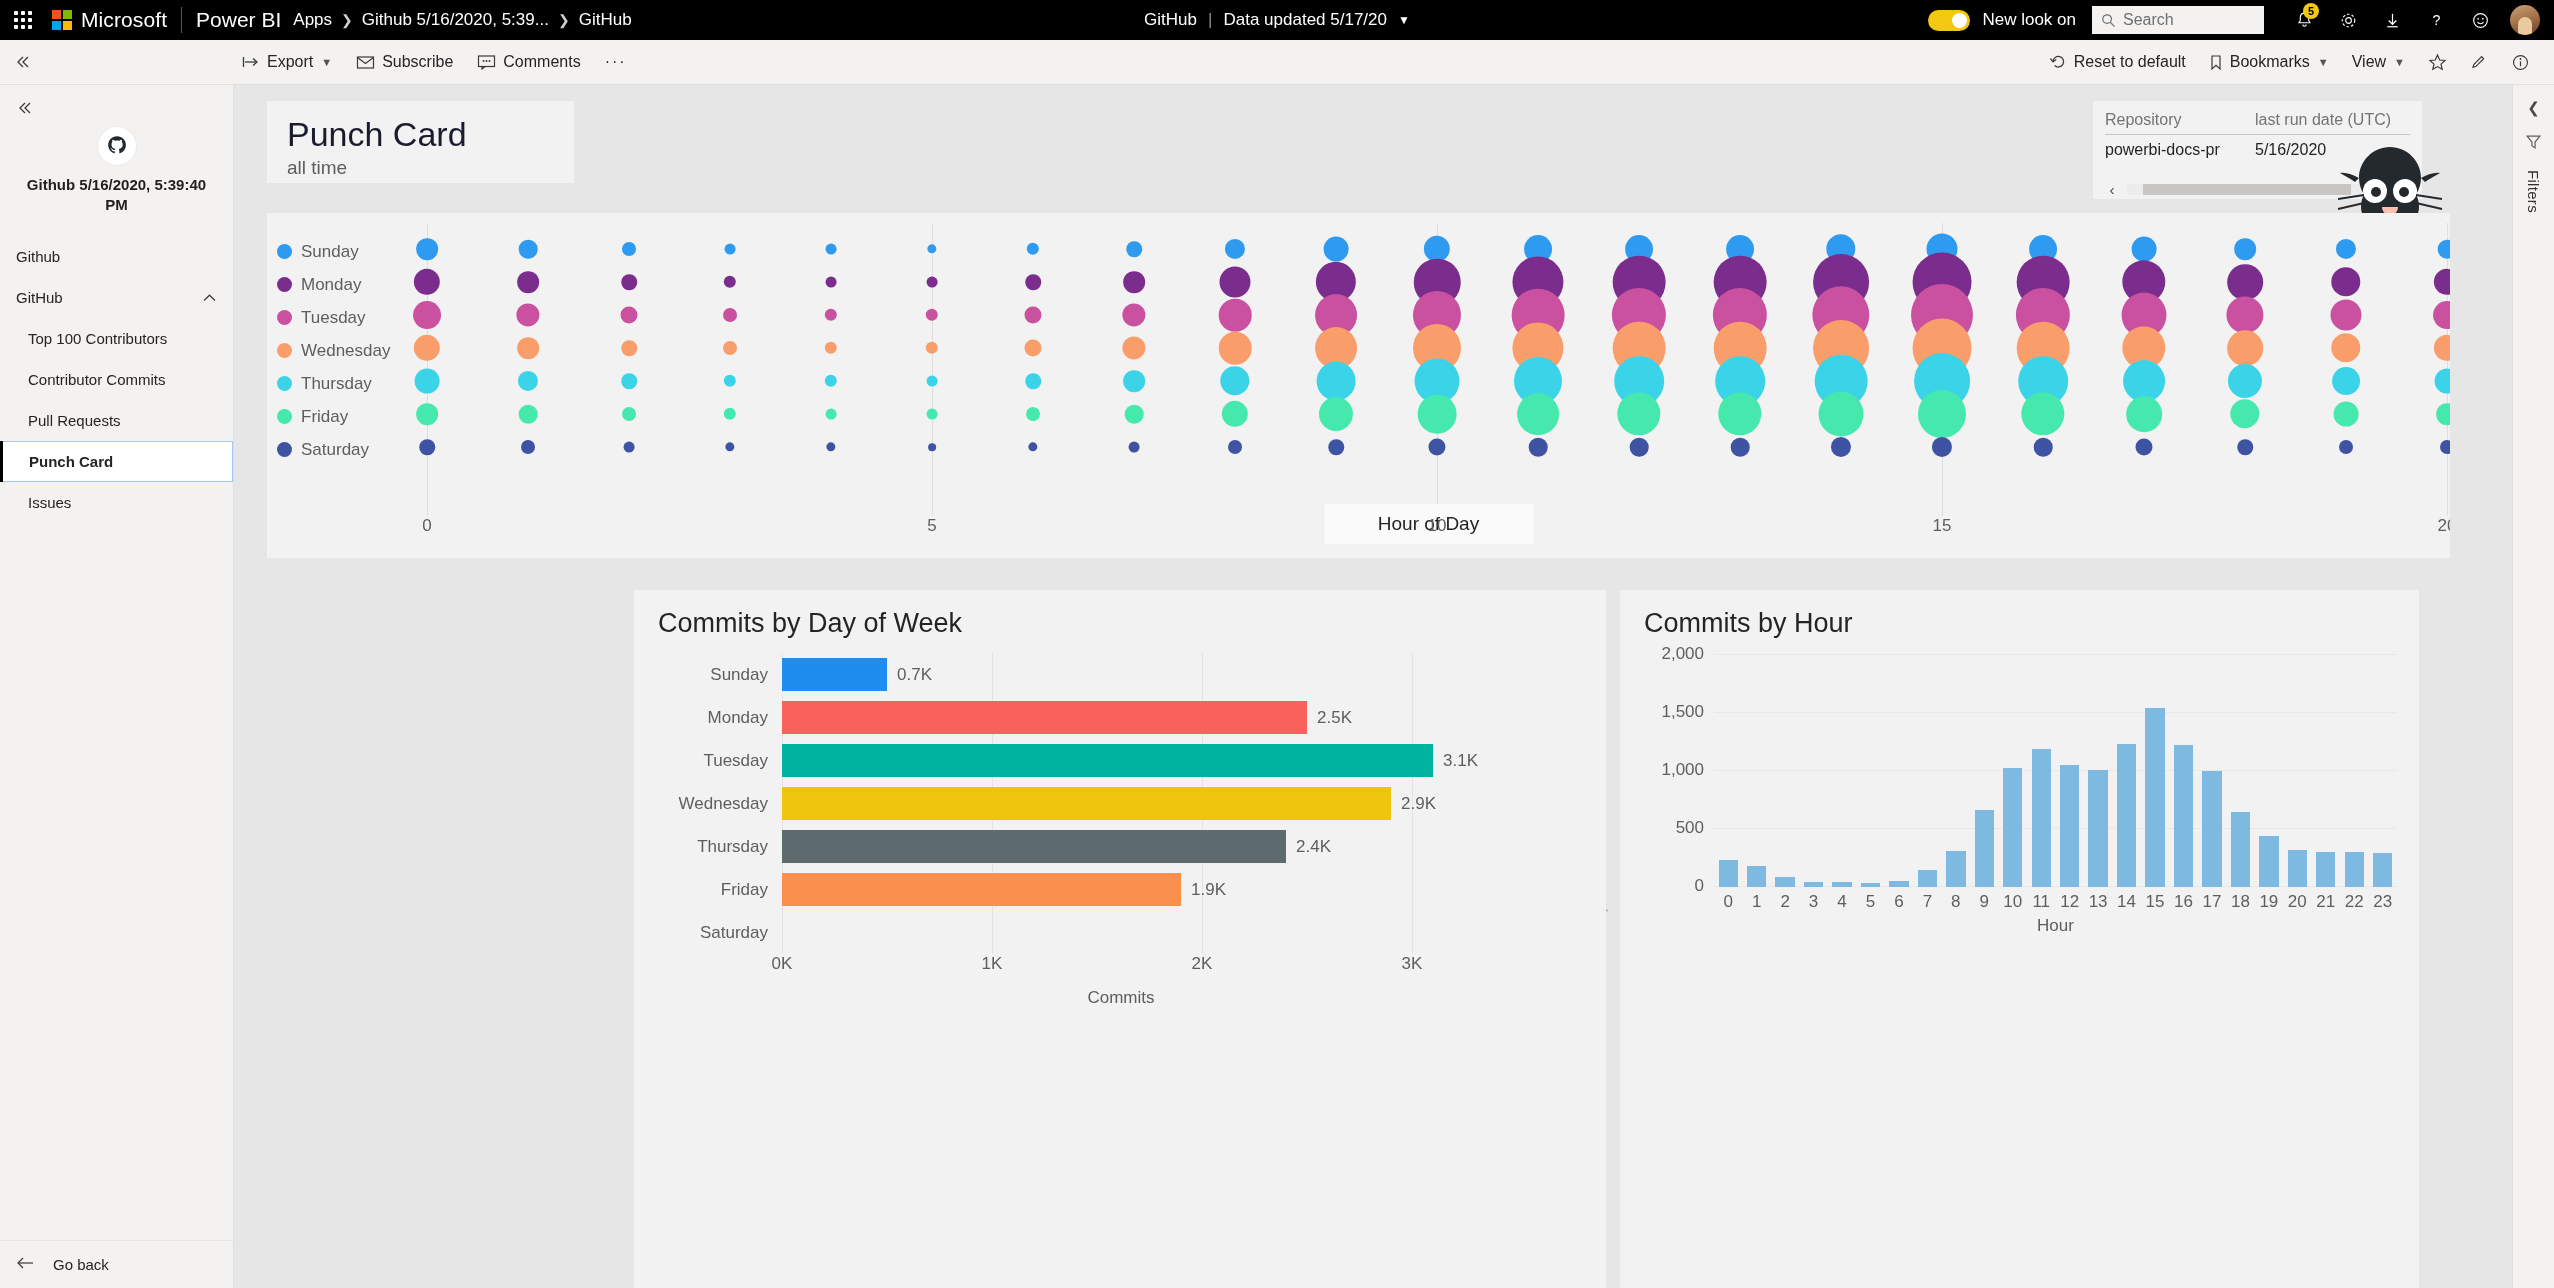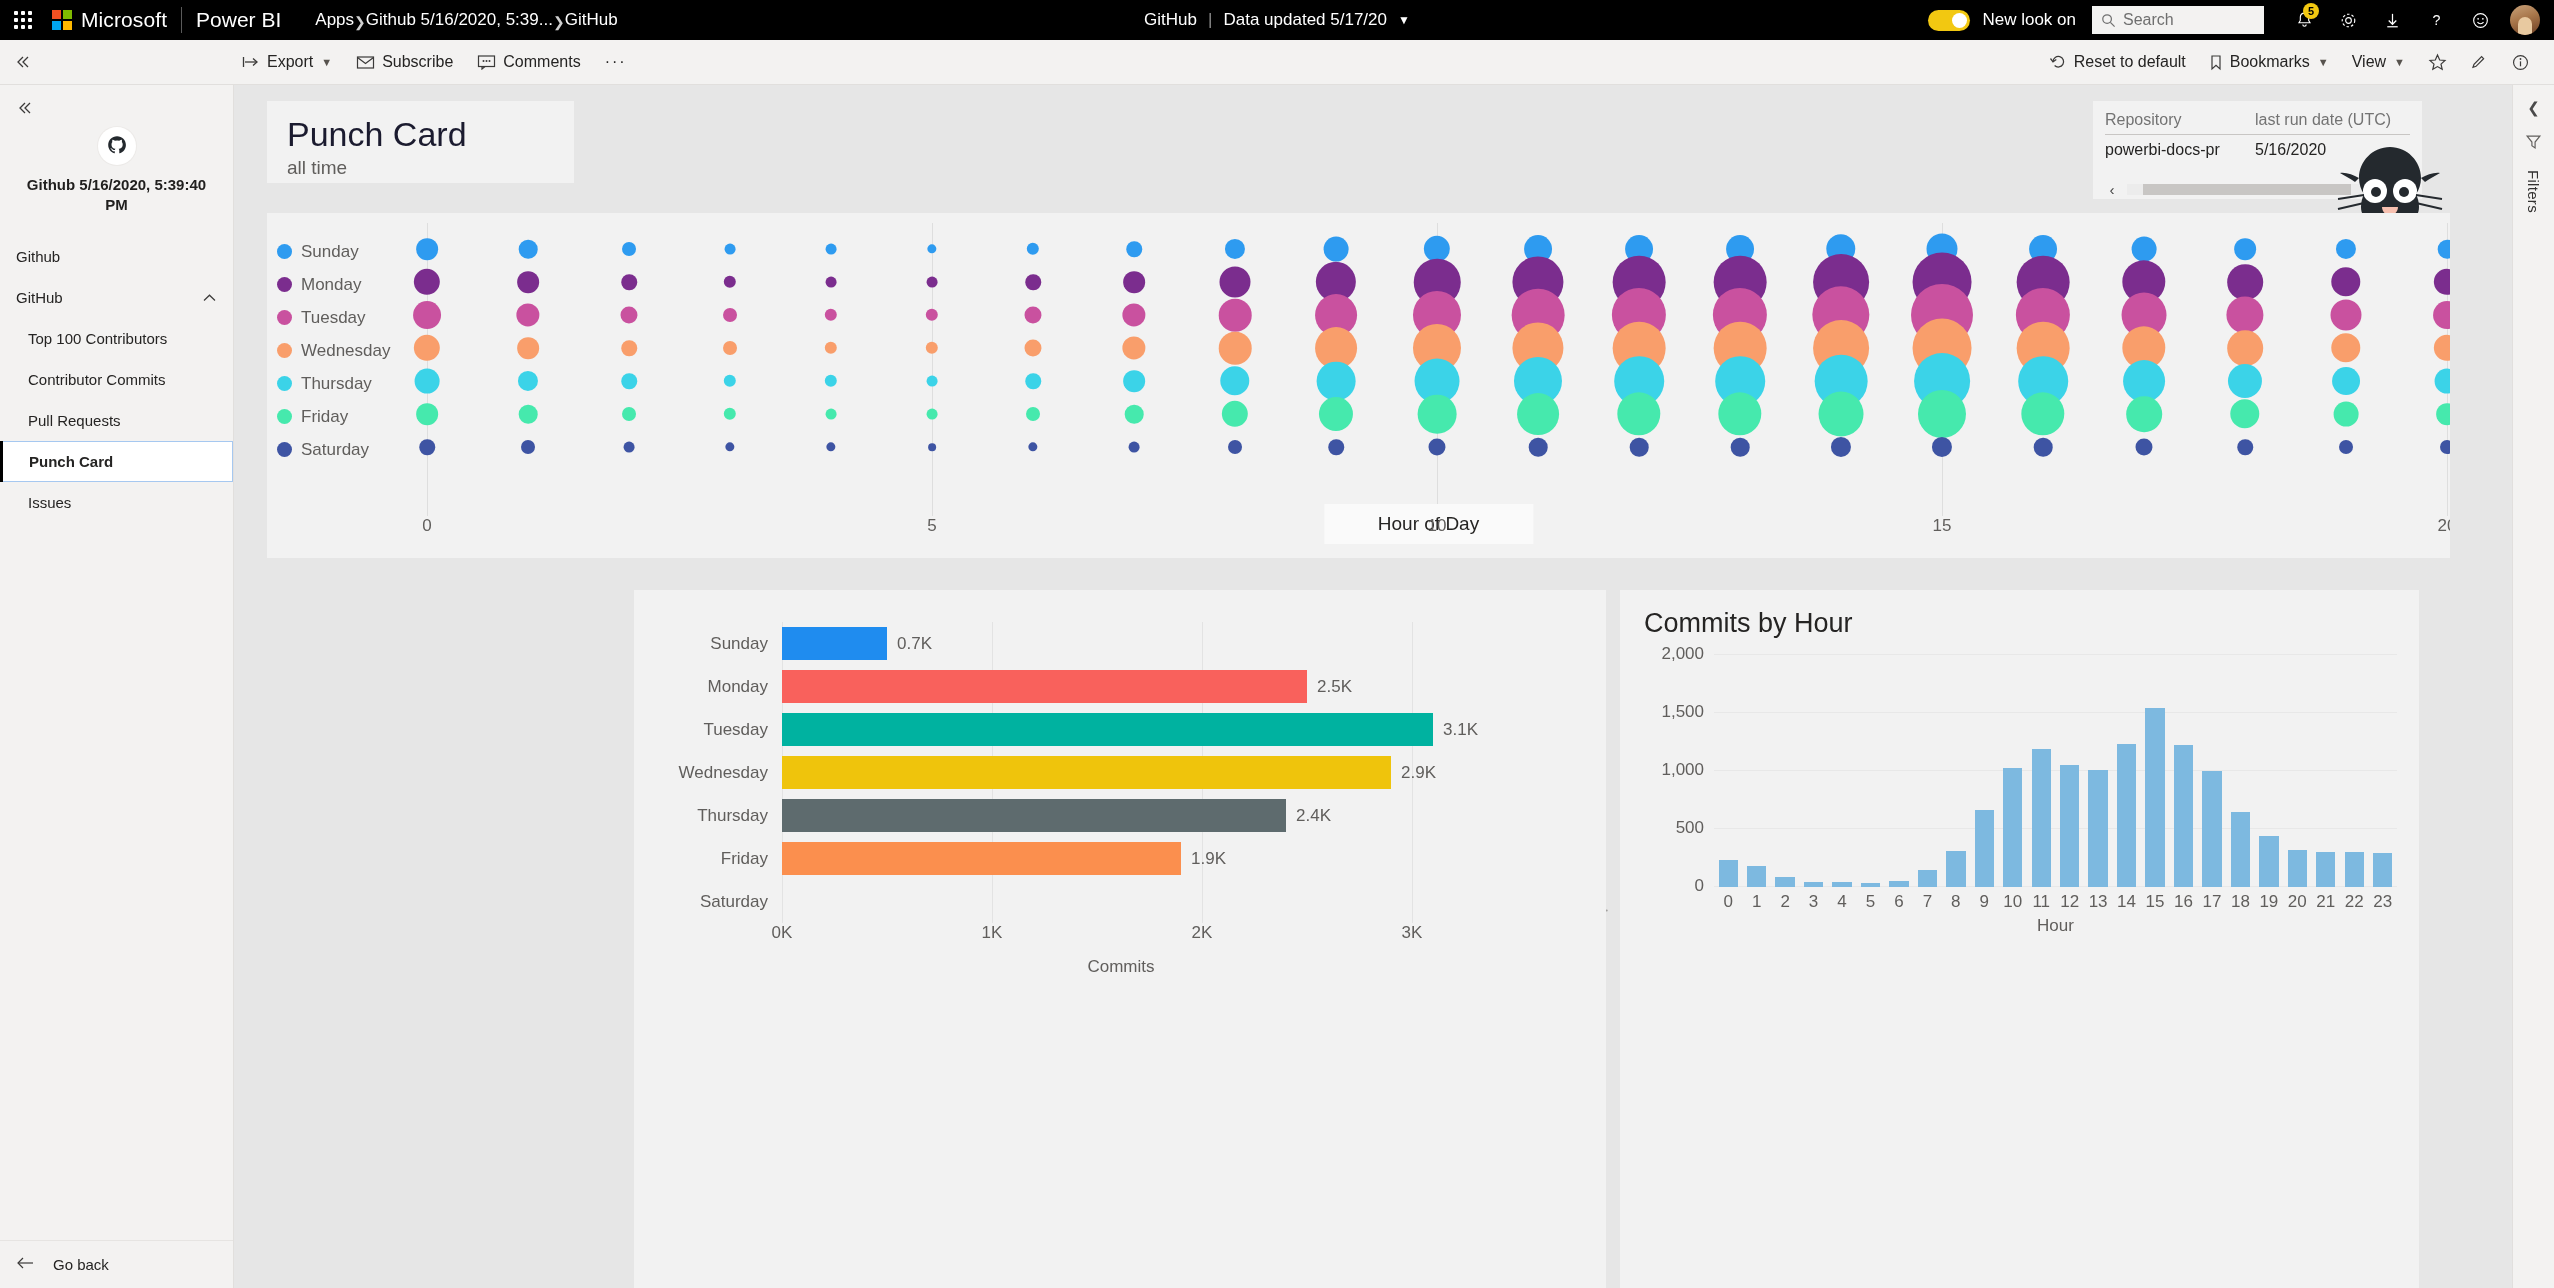--- a/index.html
+++ b/index.html
@@ -22,21 +22,21 @@
   .ms-logo { display: flex; align-items: center; gap: 9px; margin-left: 6px; }
   .ms-squares { display: grid; grid-template-columns: 9px 9px; grid-gap: 2px; }
   .ms-squares i { width: 9px; height: 9px; display: block; }
   .ms-squares i:nth-child(1) { background: #F25022; }
   .ms-squares i:nth-child(2) { background: #7FBA00; }
   .ms-squares i:nth-child(3) { background: #00A4EF; }
   .ms-squares i:nth-child(4) { background: #FFB900; }
   .ms-name { font-size: 21px; letter-spacing: .1px; }
   .divider-v { width: 1px; height: 26px; background: #5a5a5a; margin: 0 14px; }
   .pbi-name { font-size: 21px; }
-  .crumbs { display: flex; align-items: flex-end; margin-left: 34px; font-size: 17px; }
+  .crumbs { display: flex; align-items: center; margin-left: 12px; gap: 9px; font-size: 17px; }
   .crumbs .chev { color: #d0d0d0; font-size: 14px; }
   .crumbs a { color: #fff; text-decoration: none; cursor: pointer; white-space: nowrap; }
   .center-title {
     position: absolute; left: 50%; transform: translateX(-50%);
     display: flex; align-items: center; gap: 11px; font-size: 17px; white-space: nowrap;
   }
   .center-title .sep { color: #8d8d8d; }
   .topright { margin-left: auto; display: flex; align-items: center; gap: 0; padding-right: 14px; }
   .toggle-wrap { display: flex; align-items: center; gap: 12px; margin-right: 16px; }
   .toggle {
@@ -727,20 +727,21 @@
       <span class="vh-ic">
         <svg width="16" height="15" viewBox="0 0 16 16">
             <circle cx="3" cy="8" r="1.1" fill="#a19f9d"></circle>
             <circle cx="8" cy="8" r="1.1" fill="#a19f9d"></circle>
             <circle cx="13" cy="8" r="1.1" fill="#a19f9d"></circle>
           </svg>
       </span>
     </div>
 
     <div class="visual" id="bar-visual">
+      <div class="vtitle">Commits by Day of Week</div>
       <div class="chart-area" id="bar-chart">
           <div style="position: relative; margin-top: 14px;">
             <div class="bar-grid" style="left: 124px;"></div>
             <div class="bar-grid" style="left: 334px;"></div>
             <div class="bar-grid" style="left: 544px;"></div>
             <div class="bar-grid" style="left: 754px;"></div>
             <div class="bar-row">
               <div class="bar-cat">Sunday</div>
               <div class="bar-track">
                 <div class="bar-fill" style="width: 105px; background: rgb(31, 140, 239);"></div>

